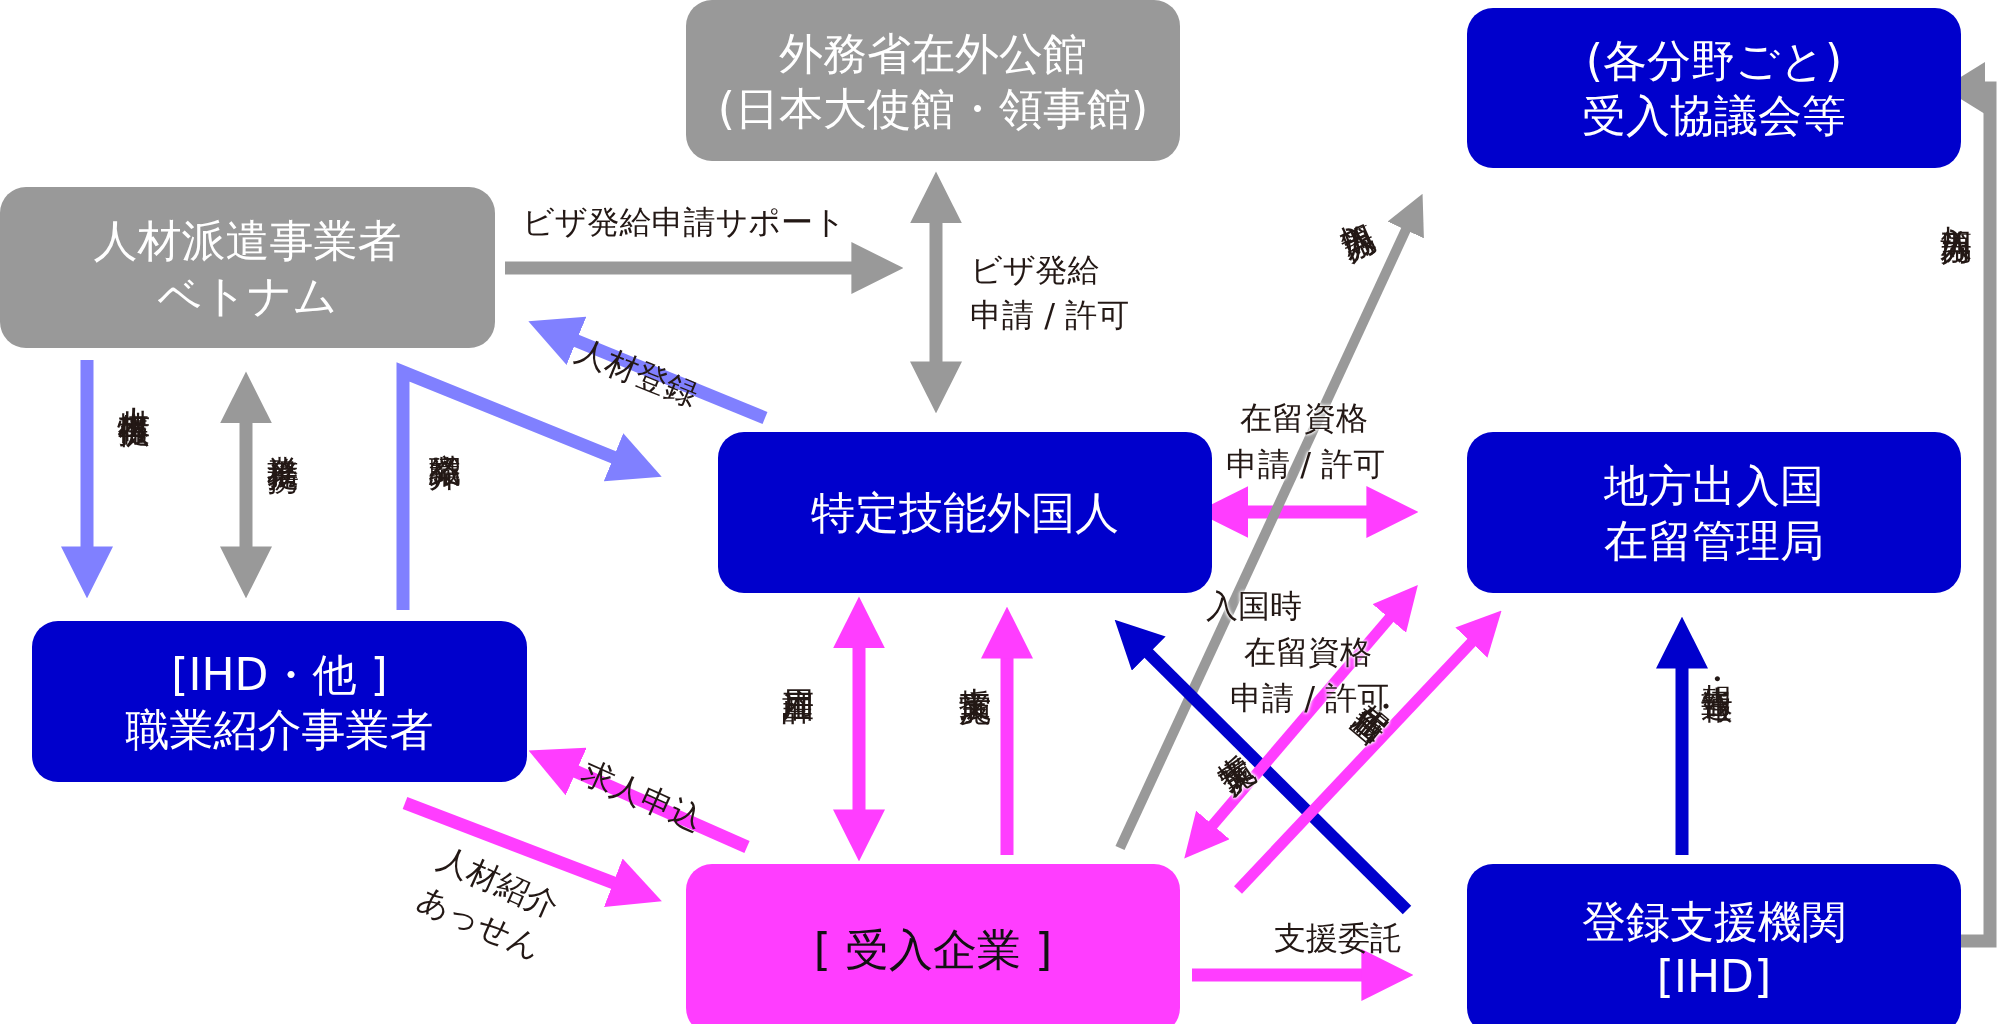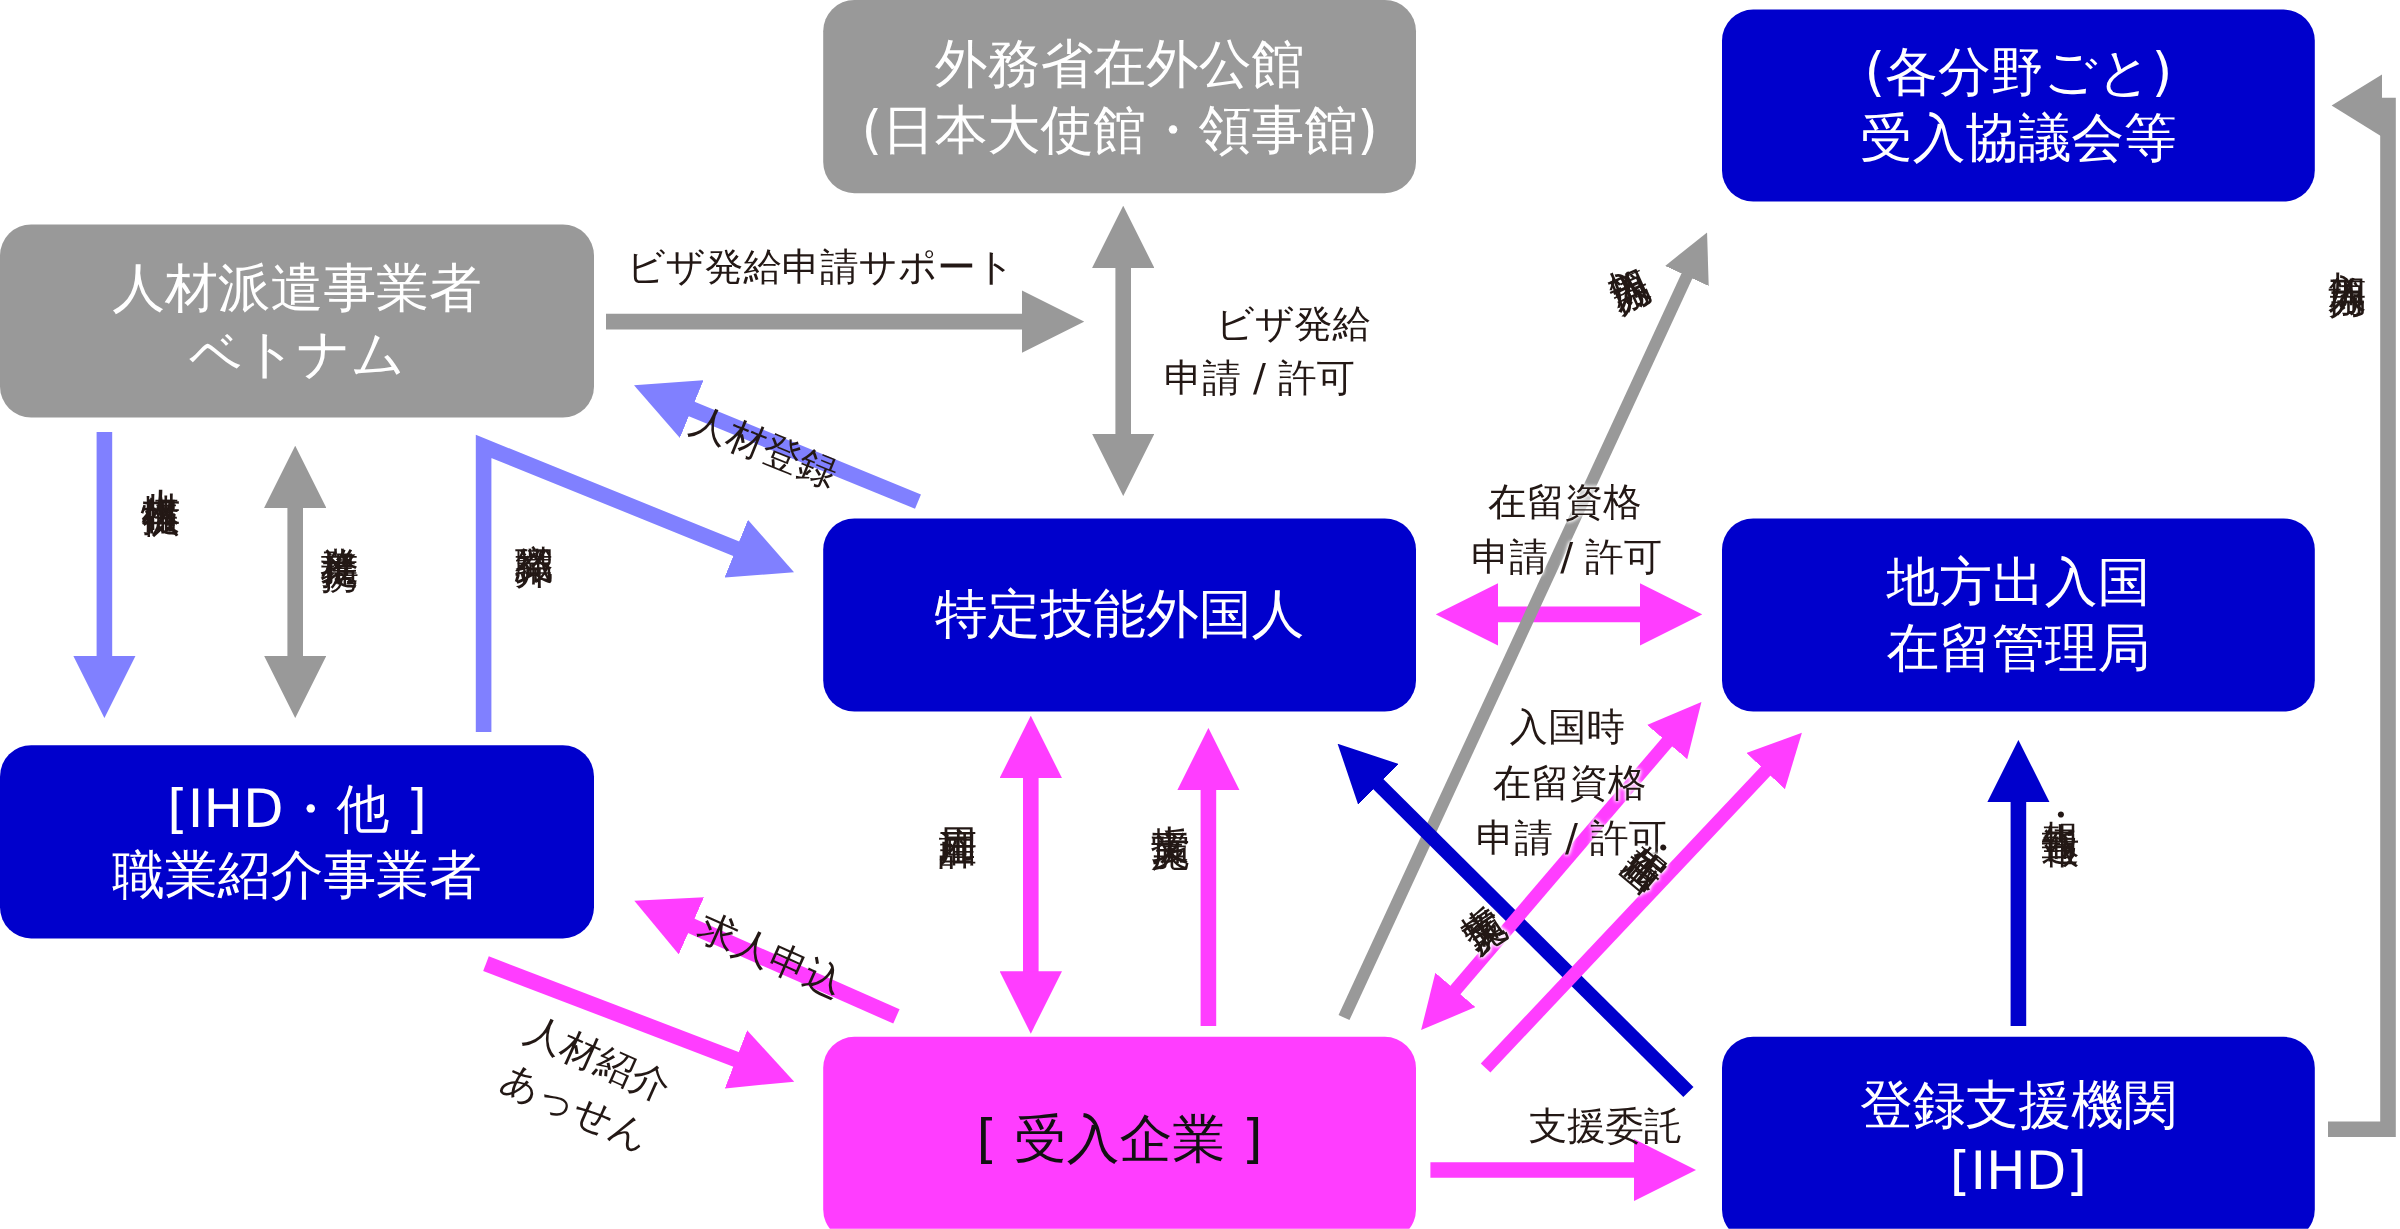--- a/index.html
+++ b/index.html
@@ -3,21 +3,21 @@
 <meta charset="utf-8">
 <style>
   html, body { margin: 0; padding: 0; background: #ffffff; }
   body { width: 2000px; height: 1024px; position: relative; overflow: hidden;
          font-family: "DejaVu Sans", "Liberation Sans", sans-serif; }
   #diagram { position: absolute; left: 0; top: 0; width: 2000px; height: 1024px; }
   .node { position: absolute; border-radius: 26px; display: flex; flex-direction: column;
           align-items: center; justify-content: center; color: #ffffff; font-size: 44px;
           line-height: 1.25; text-align: center; box-sizing: border-box; }
   .node.gray { background: #999999; }
-  .node.blue { background: #0000cc; }
+  .node.blue { background: #0000cc; margin-left: 32px; }
   .node.pink { background: #ff3dff; color: #111111; }
   .node span { display: block; white-space: nowrap; }
   .lbl { position: absolute; color: #231815; font-size: 32px; line-height: 1.3;
          white-space: nowrap; text-align: center; }
   .lbl.v { writing-mode: vertical-rl; letter-spacing: 2px; }
   .lbl.halo { text-shadow: 0 0 3px #fff, 0 0 3px #fff, 0 0 4px #fff; }
 </style>
 </head>
 <body>
 
@@ -106,29 +106,29 @@
 </div>
 <div class="node pink" style="left:686px;top:864px;width:494px;height:170px;">
   <span>[ 受入企業 ]</span>
 </div>
 <div class="node blue" style="left:1435px;top:864px;width:494px;height:170px;">
   <span>登録支援機関</span>
   <span>[IHD]</span>
 </div>
 
 <div class="lbl" style="left:522px;top:202px;">ビザ発給申請サポート</div>
-<div class="lbl" style="left:970px;top:250px;margin-left:43px;">ビザ発給</div>
+<div class="lbl" style="left:970px;top:250px;">ビザ発給</div>
 <div class="lbl" style="left:970px;top:295px;">申請 / 許可</div>
 <div class="lbl" style="left:585px;top:330px;transform:rotate(22deg);transform-origin:left top;">人材登録</div>
 <div class="lbl v" style="left:113px;top:382px;">人材情報提供</div>
 <div class="lbl v" style="left:262px;top:430px;">業務提携</div>
 <div class="lbl v" style="left:424px;top:428px;">職業紹介</div>
 <div class="lbl halo" style="left:1240px;top:398px;">在留資格</div>
 <div class="lbl halo" style="left:1226px;top:444px;">申請 / 許可</div>
-<div class="lbl halo" style="left:1258px;top:586px;">入国時</div>
+<div class="lbl halo" style="left:1206px;top:586px;">入国時</div>
 <div class="lbl halo" style="left:1244px;top:632px;">在留資格</div>
 <div class="lbl halo" style="left:1230px;top:678px;">申請 / 許可</div>
 <div class="lbl v" style="left:1318px;top:200px;transform:rotate(-24deg);transform-origin:center top;">加入等協力</div>
 <div class="lbl v" style="left:1935px;top:200px;">加入等協力</div>
 <div class="lbl v" style="left:777px;top:662px;">雇用計画</div>
 <div class="lbl v" style="left:954px;top:662px;">支援実施</div>
 <div class="lbl v halo" style="left:1190px;top:738px;transform:rotate(-34deg);transform-origin:center top;">支援実施</div>
 <div class="lbl v halo" style="left:1378px;top:690px;transform:rotate(40deg);transform-origin:center top;">報告・届出</div>
 <div class="lbl v" style="left:1696px;top:658px;">報告・通報</div>
 <div class="lbl" style="left:592px;top:752px;transform:rotate(24deg);transform-origin:left top;">求人申込</div>

